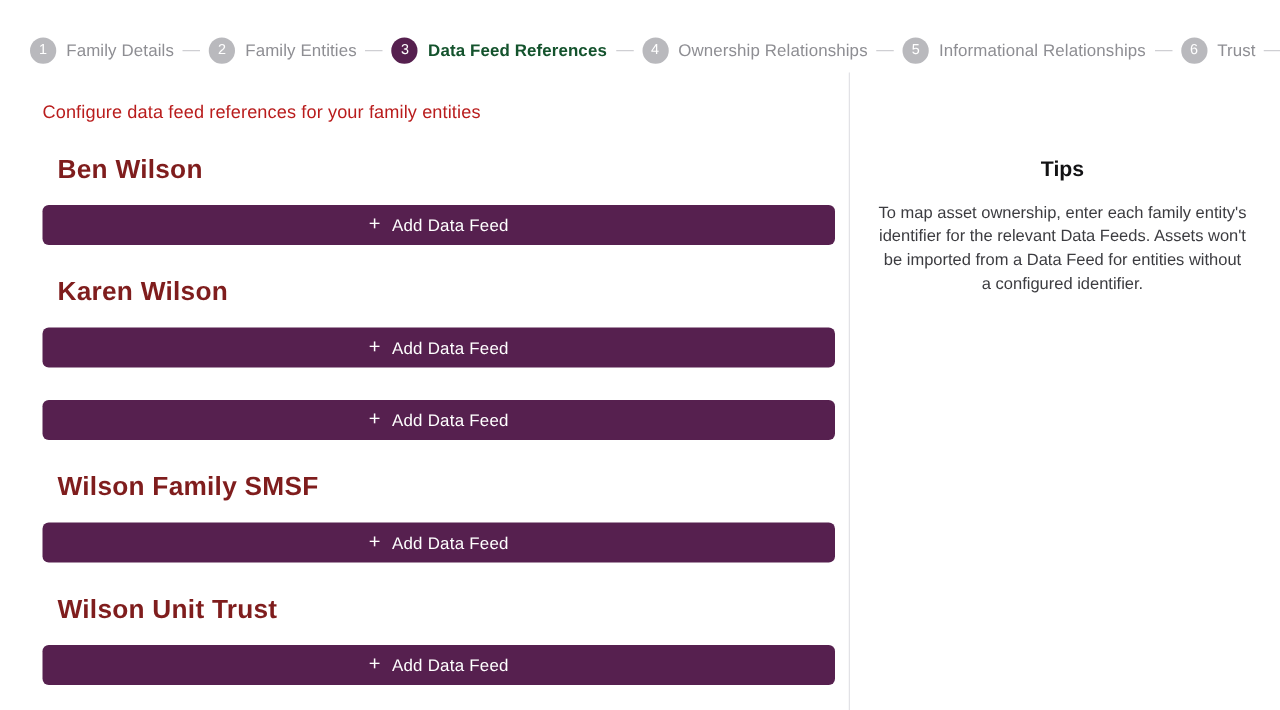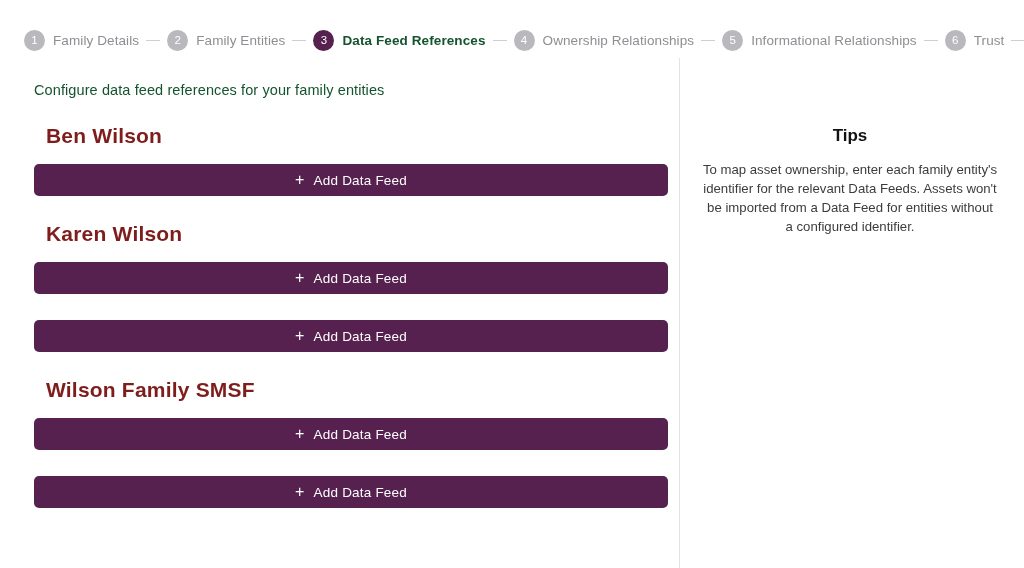--- a/index.html
+++ b/index.html
@@ -75,21 +75,21 @@
   .main-col {
     width: 680px;
     padding: 16px 24px 0 34px;
     border-right: 1px solid #e2e2e6;
     height: 510px;
     overflow: hidden;
     position: relative;
   }
   .subtitle {
     font-size: 14.5px;
-    color: #14532d;
+    color: #b91c1c;
     margin: 8px 0 26px 0;
     letter-spacing: .1px;
   }
 
   .entity-block { margin-bottom: 26px; }
   .entity-name {
     font-size: 21px;
     font-weight: 700;
     color: #7f1d1d;
     margin: 0 0 16px 12px;
@@ -202,20 +202,21 @@
             </button>
           </div>
           <div class="entity-block">
             <h2 class="entity-name">Wilson Family SMSF</h2>
             <button class="add-feed-btn">
               <span class="plus-icon">+</span>
               <span>Add Data Feed</span>
             </button>
           </div>
           <div class="entity-block">
+            <h2 class="entity-name">Wilson Unit Trust</h2>
             <button class="add-feed-btn">
               <span class="plus-icon">+</span>
               <span>Add Data Feed</span>
             </button>
           </div>
         </div>
     </div>
 
     <div class="tips-col">
       <div class="tips-title">Tips</div>

